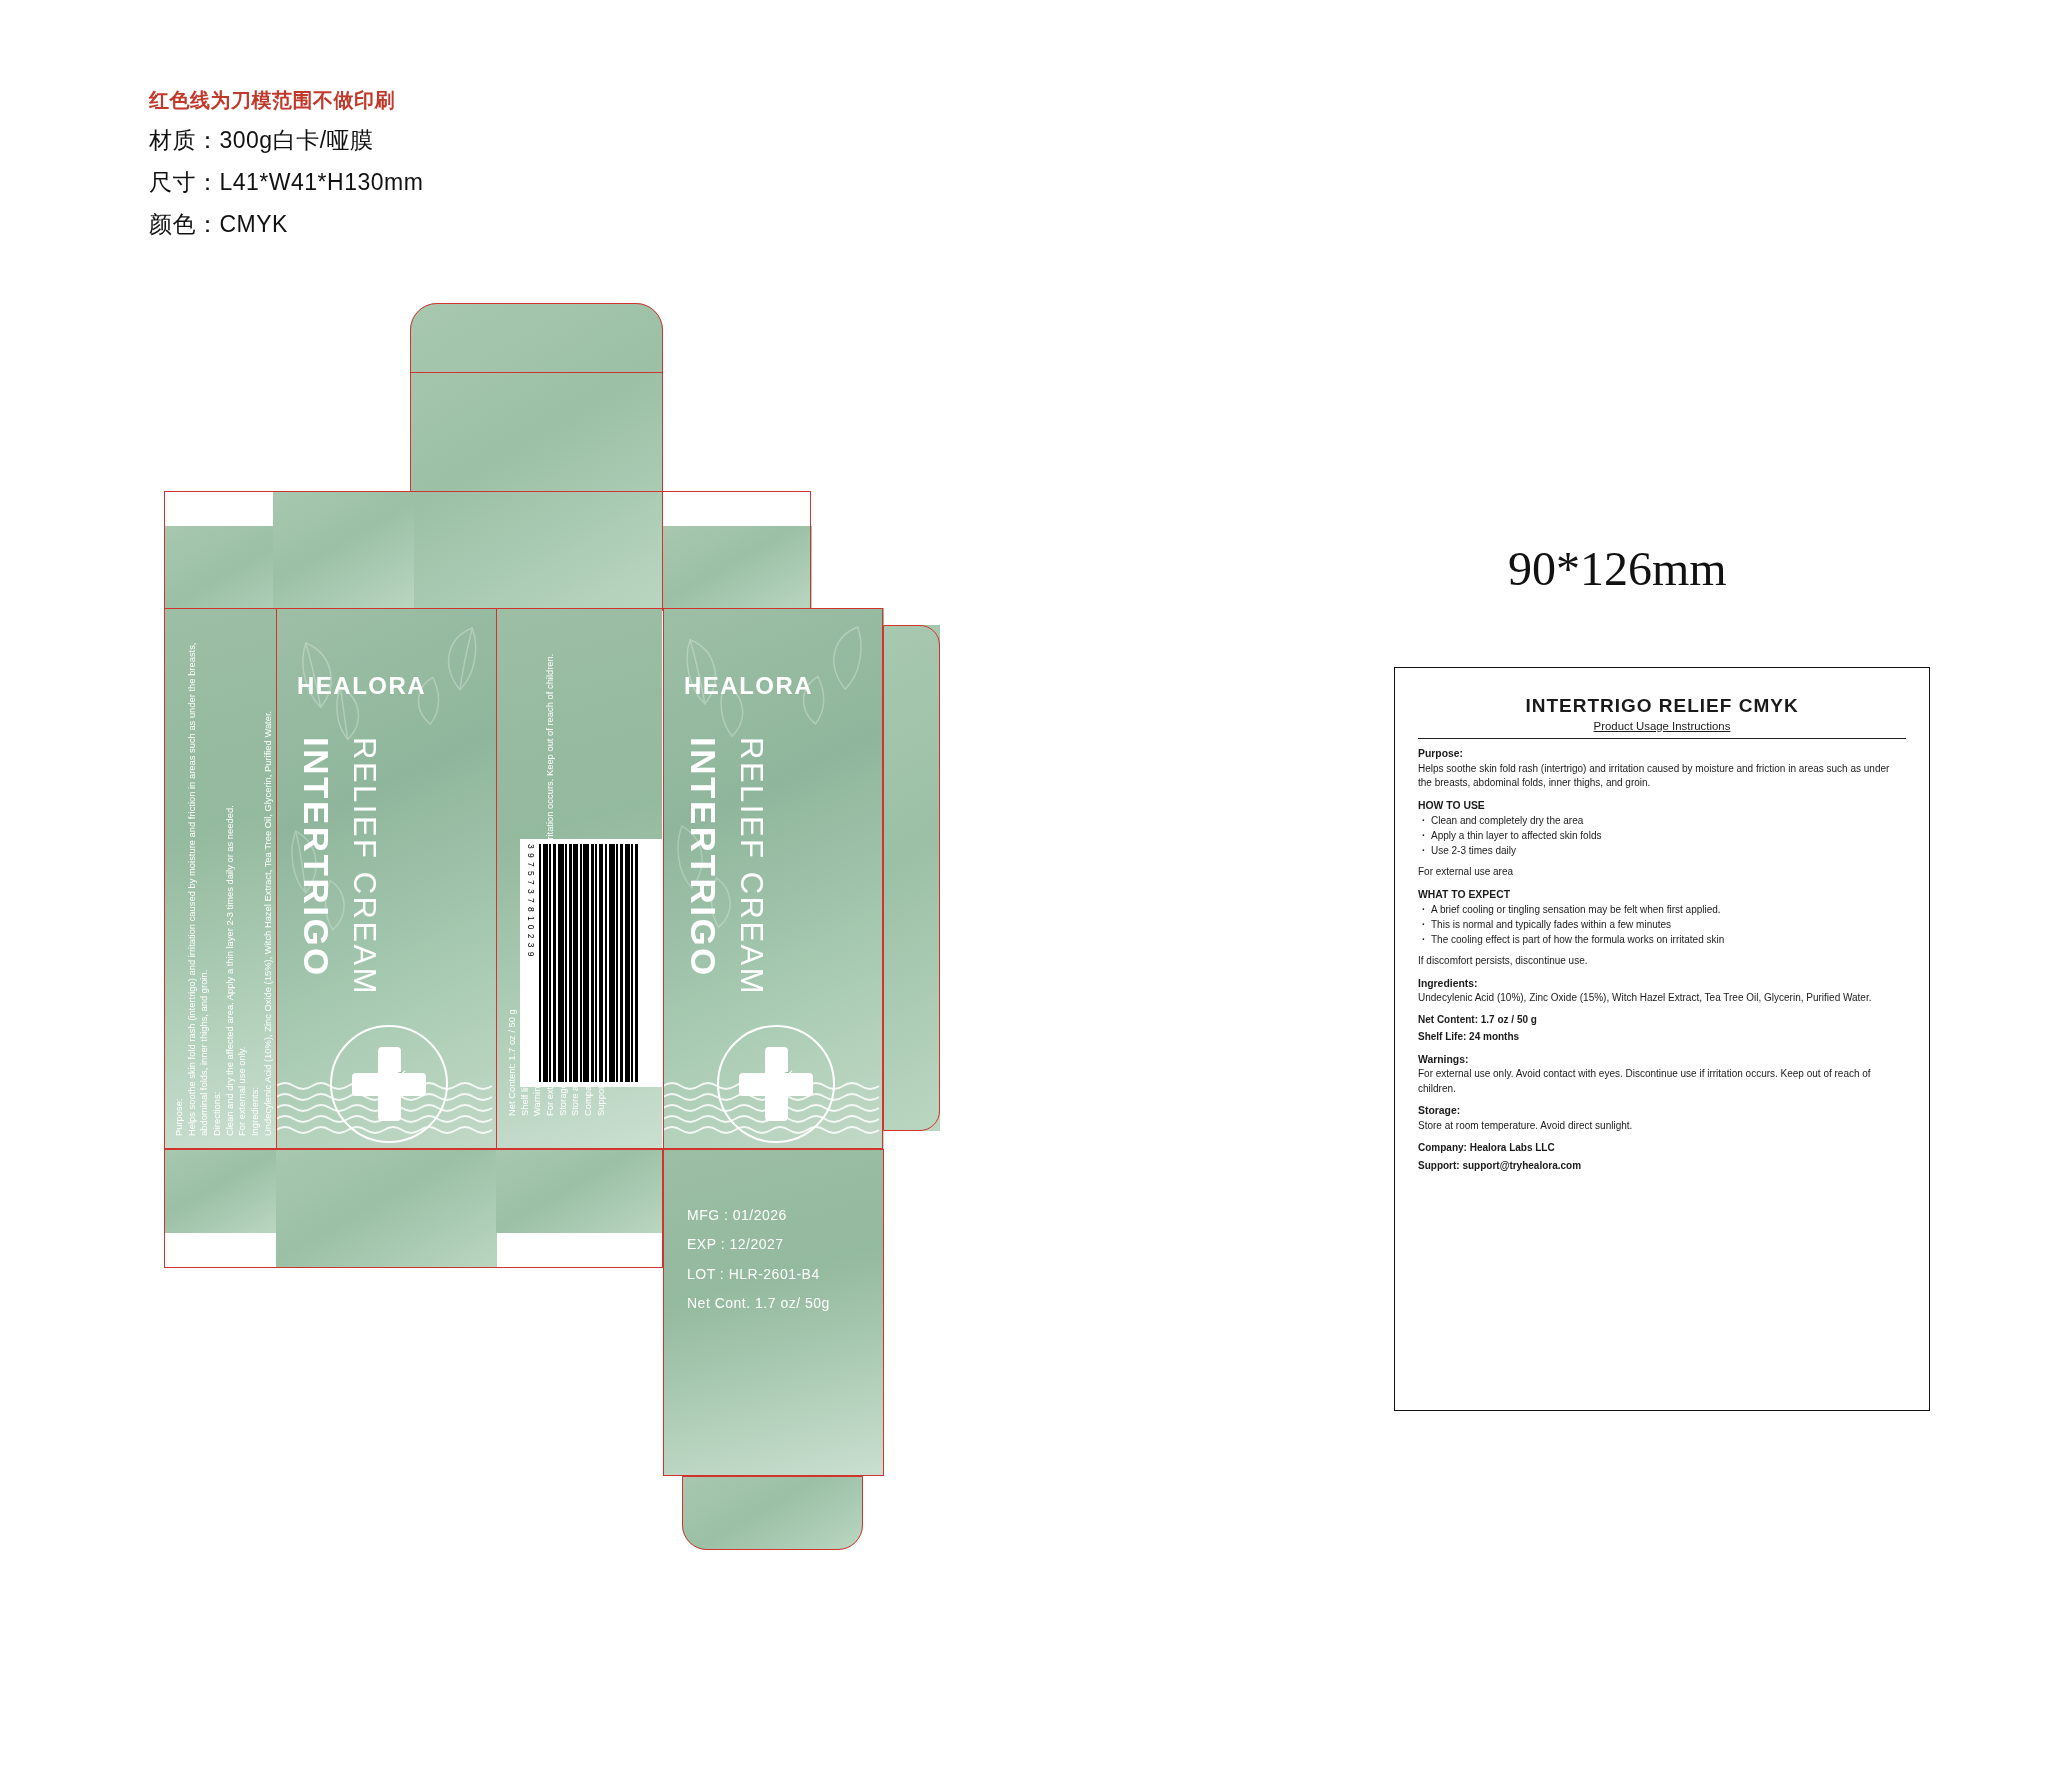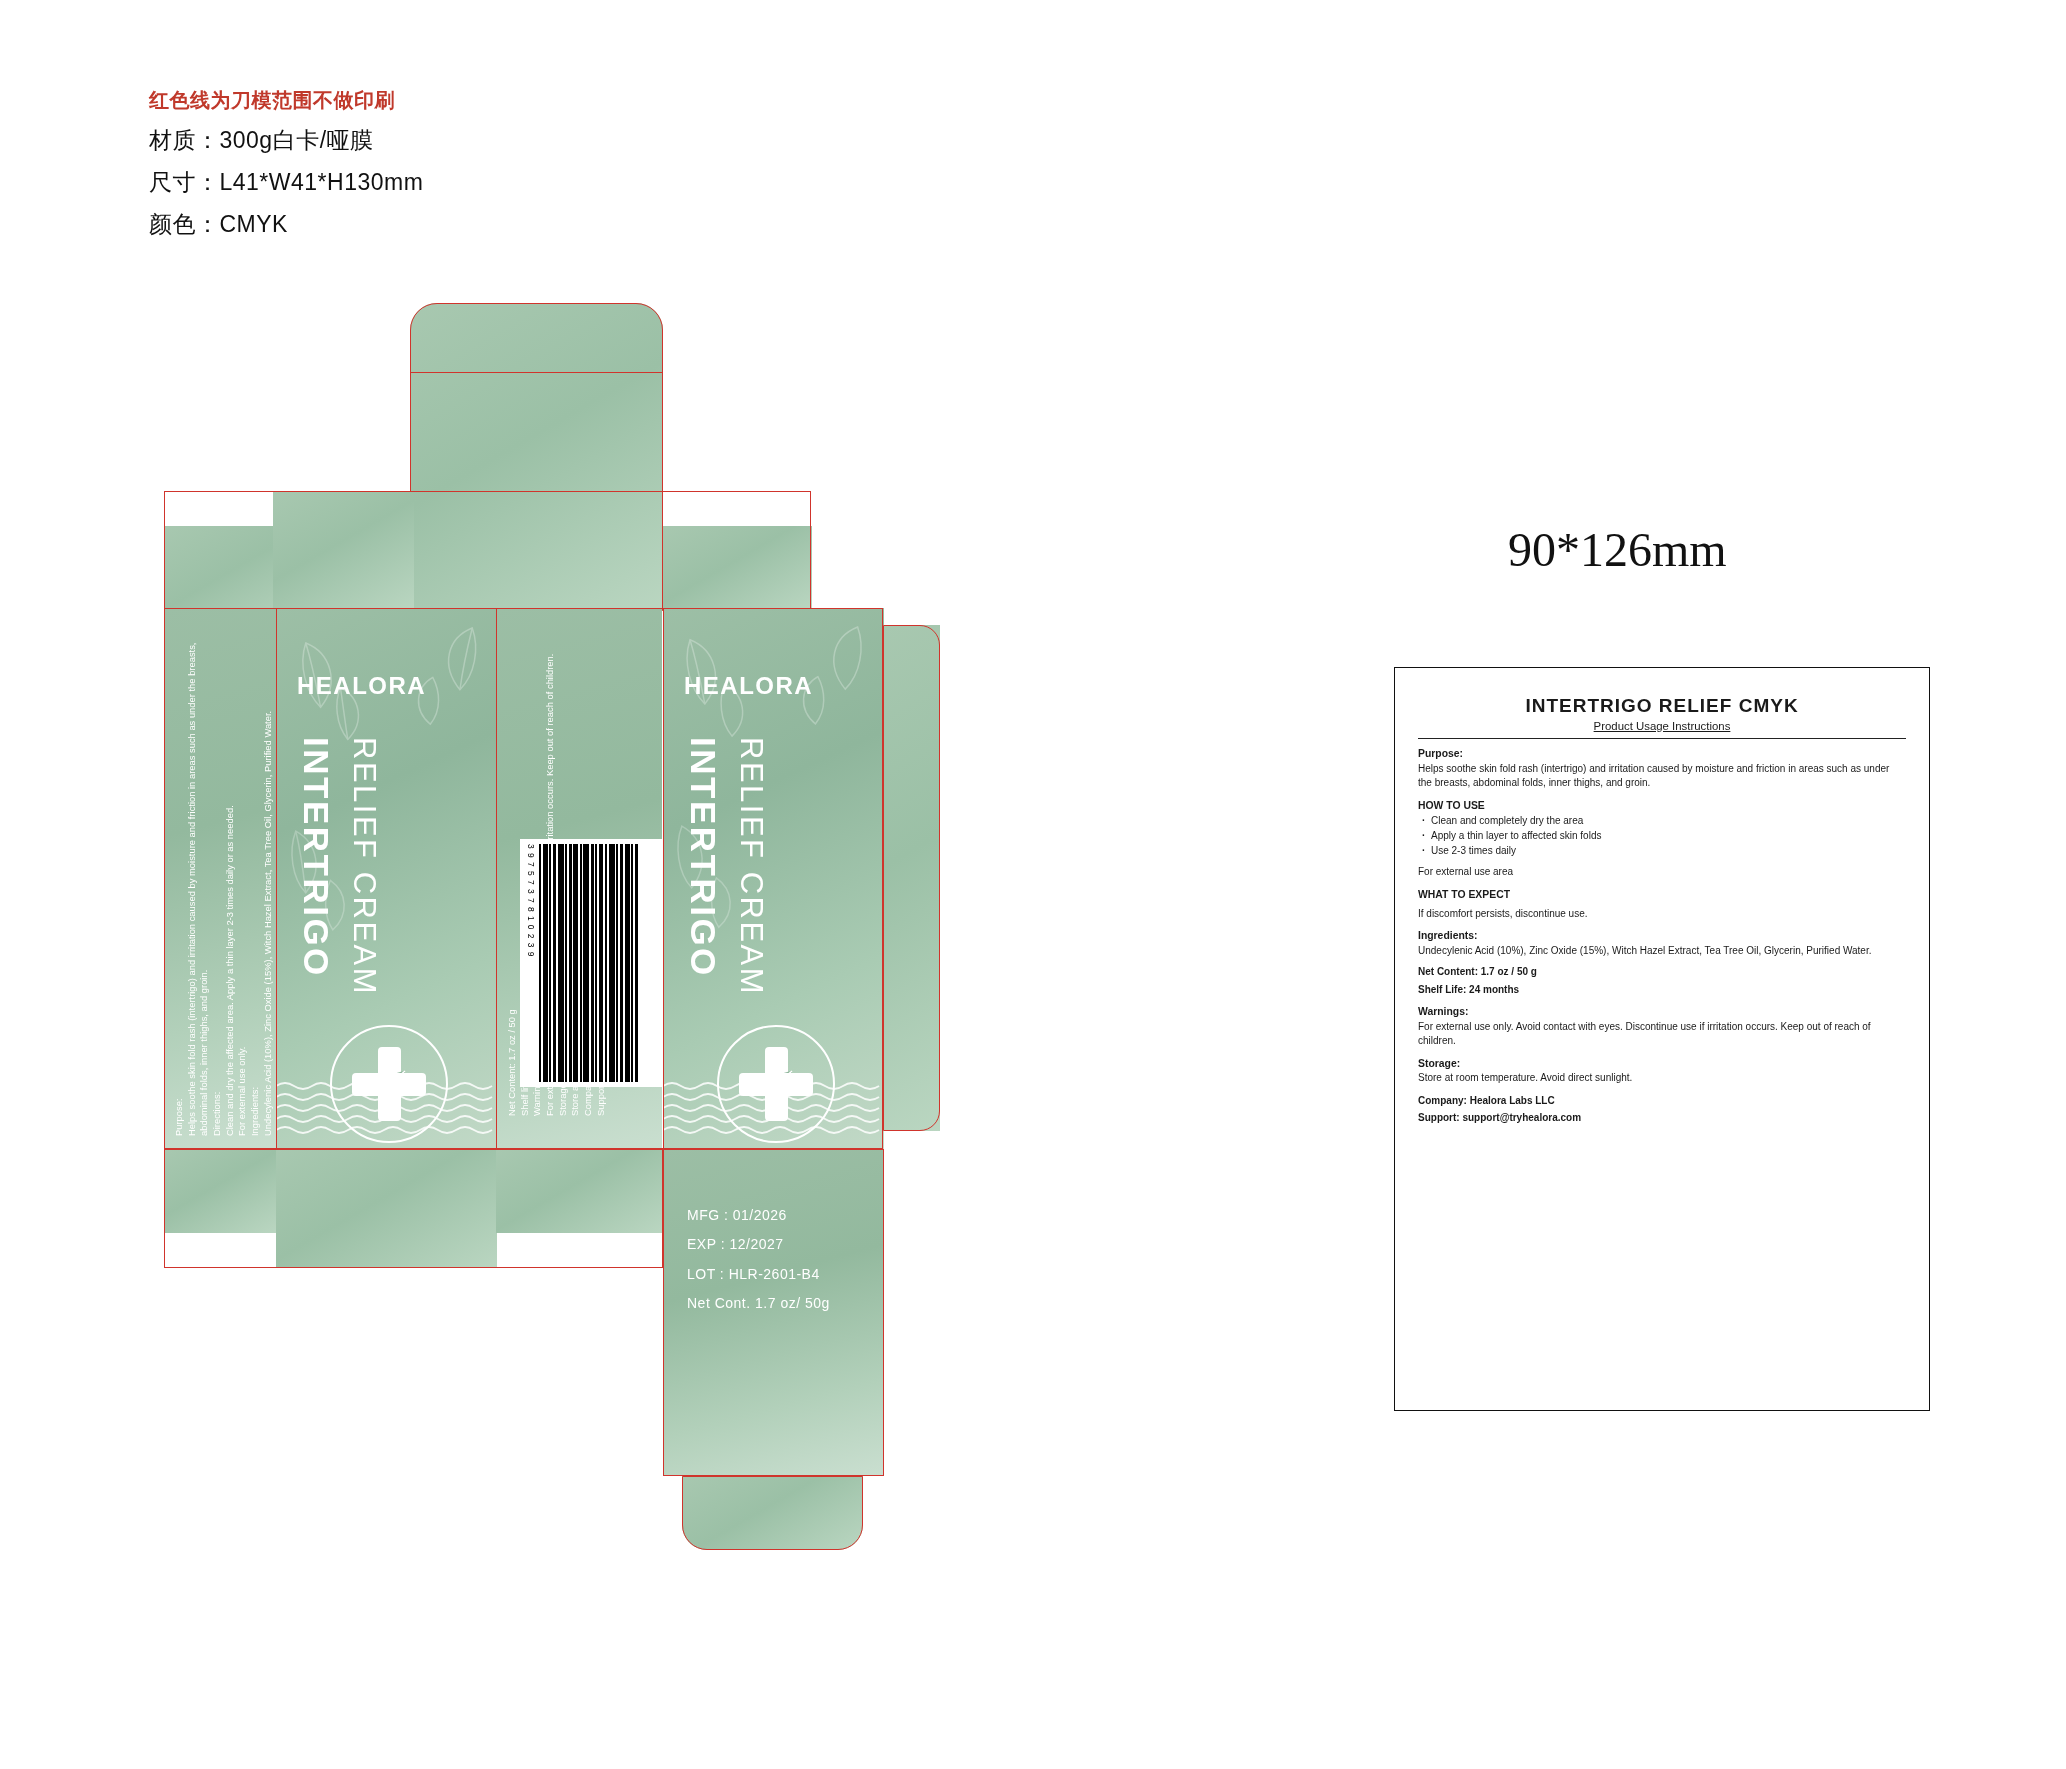--- a/index.html
+++ b/index.html
@@ -49,21 +49,21 @@
   .cross-leaf{position:absolute;left:20px;top:22px;width:35px;height:30px;}
 
   .barcode{position:absolute;background:#ffffff;padding:5px 6px;display:flex;align-items:stretch;}
   .barcode .bars{display:flex;align-items:stretch;height:100%;}
   .barcode .bars i{display:block;background:#000;margin-right:1.5px;}
   .bc-num{writing-mode:vertical-rl;font-size:8.4px;color:#000;margin-right:3px;letter-spacing:1px;}
 
   .lotblock{position:absolute;color:#ffffff;font-size:14px;line-height:2.1;letter-spacing:0.5px;}
 
   
-  .size-title{position:absolute;left:1508px;top:522px;font-family:"Liberation Serif",serif;font-size:48px;color:#111;}
+  .size-title{position:absolute;left:1508px;top:541px;font-family:"Liberation Serif",serif;font-size:48px;color:#111;}
   #insert{position:absolute;left:1394px;top:667px;width:536px;height:744px;background:#fff;border:1.5px solid #111;box-sizing:border-box;padding:20px 23px;}
   #insert h1{font-size:19px;text-align:center;margin:7px 0 3px;letter-spacing:1px;font-weight:700;}
   #insert .sub{text-align:center;font-size:11.4px;margin-bottom:6px;text-decoration:underline;}
   #insert hr{border:none;border-top:0.7px solid #222;margin:5px 0 8px;}
   #insert h2{font-size:10.4px;margin:9px 0 2.5px;font-weight:700;}
   #insert p{font-size:10px;line-height:1.45;margin:0 0 3px;}
   #insert ul{margin:1px 0 3px 0;padding-left:13px;list-style:none;}
   #insert li{font-size:10px;line-height:1.5;position:relative;}
   #insert li::before{content:"·";position:absolute;left:-9px;font-weight:700;}
   .kv{font-size:10px;line-height:1.5;margin:0;}
@@ -285,20 +285,25 @@
 
   <h2>HOW TO USE</h2>
   <ul>
     <li>Clean and completely dry the area</li>
     <li>Apply a thin layer to affected skin folds</li>
     <li>Use 2-3 times daily</li>
   </ul>
   <p style="margin-top:7px;">For external use area</p>
 
   <h2>WHAT TO EXPECT</h2>
+  <ul>
+    <li>A brief cooling or tingling sensation may be felt when first applied.</li>
+    <li>This is normal and typically fades within a few minutes</li>
+    <li>The cooling effect is part of how the formula works on irritated skin</li>
+  </ul>
   <p style="margin-top:7px;">If discomfort persists, discontinue use.</p>
 
   <h2>Ingredients:</h2>
   <p>Undecylenic Acid (10%), Zinc Oxide (15%), Witch Hazel Extract, Tea Tree Oil, Glycerin, Purified Water.</p>
 
   <p class="kv" style="margin-top:7px;"><b>Net Content: 1.7 oz / 50 g</b></p>
   <p class="kv"><b>Shelf Life: 24 months</b></p>
 
   <h2>Warnings:</h2>
   <p>For external use only. Avoid contact with eyes. Discontinue use if irritation occurs. Keep out of reach of children.</p>

